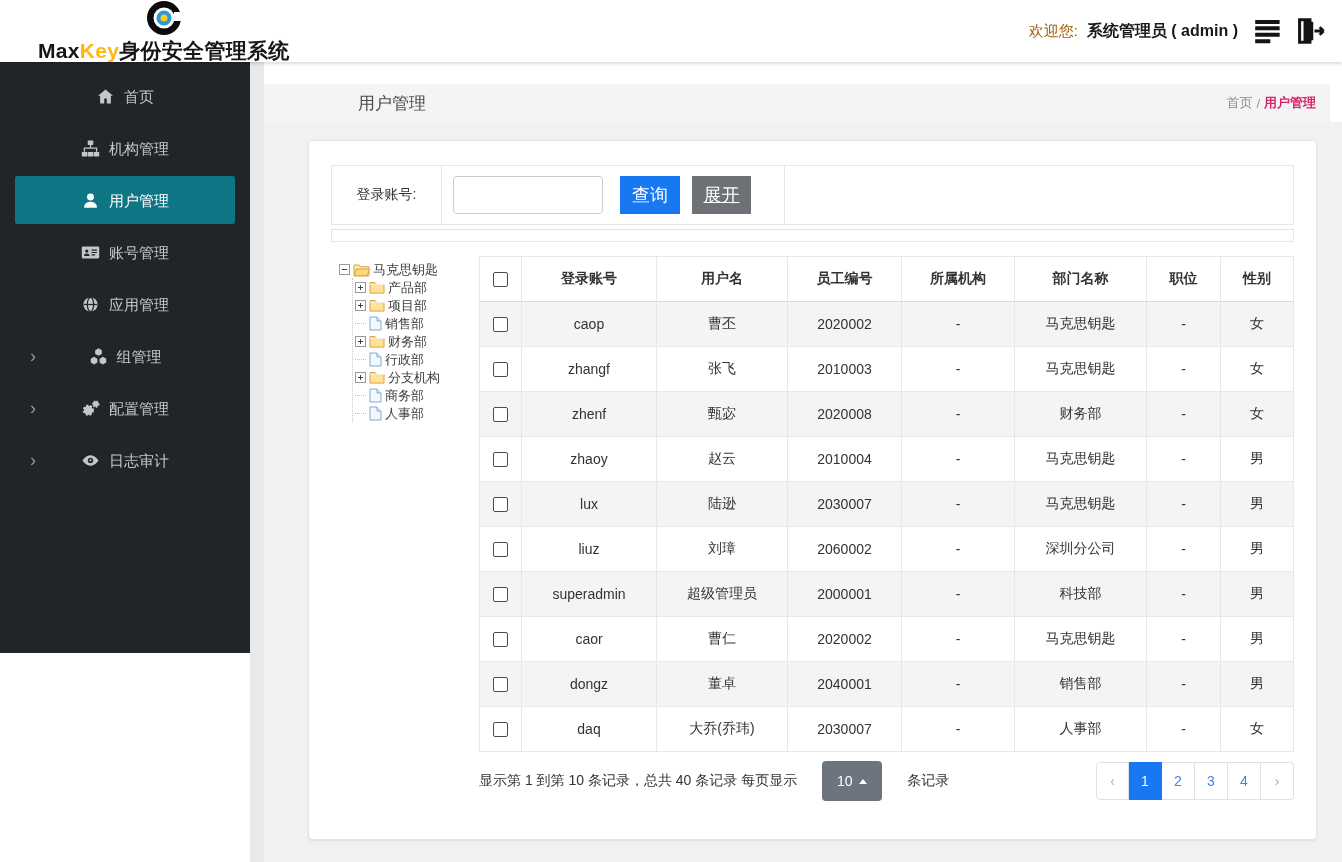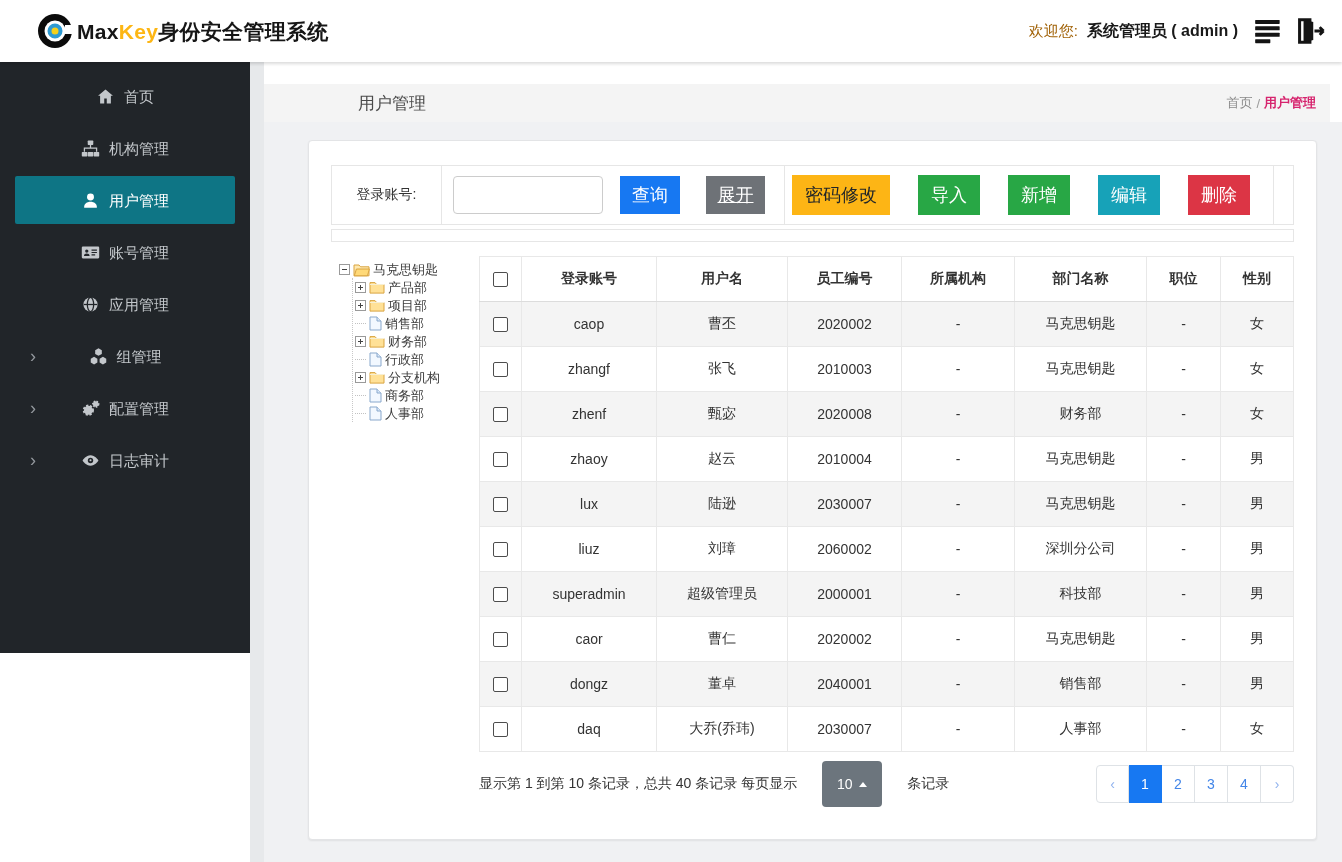--- a/index.html
+++ b/index.html
@@ -4,21 +4,21 @@
 <style>
   html,body{margin:0;padding:0;background:#fff;}
   *{box-sizing:border-box;}
   .stage{position:relative;width:1342px;height:862px;background:#fff;overflow:hidden;
          font-family:"Liberation Sans","DejaVu Sans",sans-serif;}
 
   
   .top-header{position:absolute;top:0;left:0;width:100%;height:62px;background:#fff;
     display:flex;align-items:center;justify-content:space-between;padding:0 16px 0 38px;
     box-shadow:0 2px 3px rgba(0,0,0,.14);z-index:9;}
-  .brand{display:flex;align-items:center;gap:5px;}
+  .brand{display:flex;align-items:center;gap:5px;flex-direction:column;}
   .logo{position:relative;width:34px;height:34px;border-radius:50%;background:#0b0b0b;flex:none;}
   .logo-notch{position:absolute;right:-2px;top:11px;width:9px;height:9px;background:#fff;}
   .logo-core{position:absolute;left:50%;top:50%;transform:translate(-50%,-50%);
     width:15px;height:15px;border-radius:50%;background:#f5d019;border:4px solid #2e9ad2;
     box-shadow:0 0 0 3px #fff;}
   .brand-text{font-size:21px;font-weight:bold;letter-spacing:.3px;line-height:1;}
   .t-dark{color:#161616;} .t-gold{color:var(--brand-gold,#fdb614);}
   .header-right{display:flex;align-items:center;gap:9px;}
   .welcome{font-size:15px;color:#a16207;}
   .username{font-size:16px;font-weight:bold;color:#191919;margin-right:6px;}
@@ -56,21 +56,21 @@
   .toolbar{display:flex;align-items:stretch;height:60px;border:1px solid #e6e6e6;}
   .tb-label-cell{width:110px;display:flex;align-items:center;justify-content:center;
     border-right:1px solid #e6e6e6;font-size:14px;color:#333;}
   .tb-search-cell{width:343px;display:flex;align-items:center;padding-left:11px;
     border-right:1px solid #e6e6e6;}
   .search-input{width:150px;height:38px;border:1px solid #ccc;border-radius:4px;padding:0 8px;
     font-size:14px;font-family:inherit;outline:none;}
   .btn{height:38px;border:none;border-radius:0;color:#fff;font-size:18px;cursor:pointer;
     font-family:inherit;line-height:1;}
   .btn-query{width:60px;background:var(--primary,#1778f2);margin-left:17px;}
-  .btn-expand{width:59px;background:#6e7277;margin-left:26px;text-decoration:underline;}
+  .btn-expand{width:59px;background:#6e7277;margin-left:12px;text-decoration:underline;}
   .tb-actions-cell{flex:1;display:flex;align-items:center;justify-content:flex-end;gap:28px;
     padding-right:23px;border-right:1px solid #e6e6e6;}
   .action-btn{height:40px;min-width:50px;padding:0 13px;}
   .tb-end-cell{width:19px;}
   .toolbar-strip{height:13px;border:1px solid #e6e6e6;margin-top:4px;}
 
   
   .body-row{display:flex;margin-top:14px;}
   .tree{width:150px;padding:4px 4px 0 8px;font-size:13px;color:#3d3d3d;}
   .tnode{display:flex;align-items:center;height:18px;gap:3px;white-space:nowrap;cursor:pointer;}
@@ -88,21 +88,21 @@
   .user-table th,.user-table td{border:1px solid #e8e8e8;height:45px;text-align:center;
     font-size:14px;color:#333;padding:0 4px;overflow:hidden;}
   .user-table th{font-weight:bold;background:#fff;border-bottom-color:#dcdcdc;}
   .user-table tbody tr:nth-child(odd) td{background:#f4f4f4;}
   .cb{width:15px;height:15px;border:1px solid #4d4d4d;border-radius:2px;background:#fff;
     display:inline-block;vertical-align:middle;cursor:pointer;}
 
   
   .pager-row{display:flex;align-items:center;justify-content:space-between;margin-top:9px;}
   .pager-left{display:flex;align-items:center;gap:25px;font-size:14px;color:#333;}
-  .page-size-btn{height:46px;min-width:60px;background:var(--secondary,#6c757d);border:none;
+  .page-size-btn{height:40px;min-width:60px;background:var(--secondary,#6c757d);border:none;
     border-radius:4px;color:#fff;font-size:14px;display:inline-flex;align-items:center;
     justify-content:center;gap:7px;cursor:pointer;font-family:inherit;}
   .caret-up{width:0;height:0;border-left:4px solid transparent;border-right:4px solid transparent;
     border-bottom:5px solid #fff;display:inline-block;}
   ul.pager{list-style:none;display:flex;margin:0;padding:0;height:38px;}
   ul.pager li{min-width:33px;padding:0 5px;height:38px;display:flex;align-items:center;
     justify-content:center;border:1px solid #dee2e6;border-left:none;color:#4285e8;font-size:14px;
     background:#fff;cursor:pointer;}
   ul.pager li:first-child{border-left:1px solid #dee2e6;border-radius:4px 0 0 4px;}
   ul.pager li:last-child{border-radius:0 4px 4px 0;}
@@ -251,27 +251,20 @@
 
         <div class="toolbar">
           <div class="tb-label-cell">
             <span>登录账号:</span>
           </div>
           <div class="tb-search-cell">
             <input class="search-input" type="text" value="" style="">
             <button class="btn btn-query">查询</button>
             <button class="btn btn-expand">展开</button>
           </div>
-          <div class="tb-actions-cell" id="tb-actions">
-              <button class="btn action-btn" style="background: rgb(253, 181, 21); color: rgb(33, 37, 41);">密码修改</button>
-              <button class="btn action-btn" style="background: rgb(40, 167, 69); color: rgb(255, 255, 255);">导入</button>
-              <button class="btn action-btn" style="background: rgb(40, 167, 69); color: rgb(255, 255, 255);">新增</button>
-              <button class="btn action-btn" style="background: rgb(23, 162, 184); color: rgb(255, 255, 255);">编辑</button>
-              <button class="btn action-btn" style="background: rgb(220, 53, 69); color: rgb(255, 255, 255);">删除</button>
-            </div>
           <div class="tb-end-cell"></div>
         </div>
 
         <div class="toolbar-strip"></div>
 
         <div class="body-row">
           <div class="tree" id="org-tree">
               <div class="tnode">
                 <span class="exp"></span>
                 <span class="ticon">

